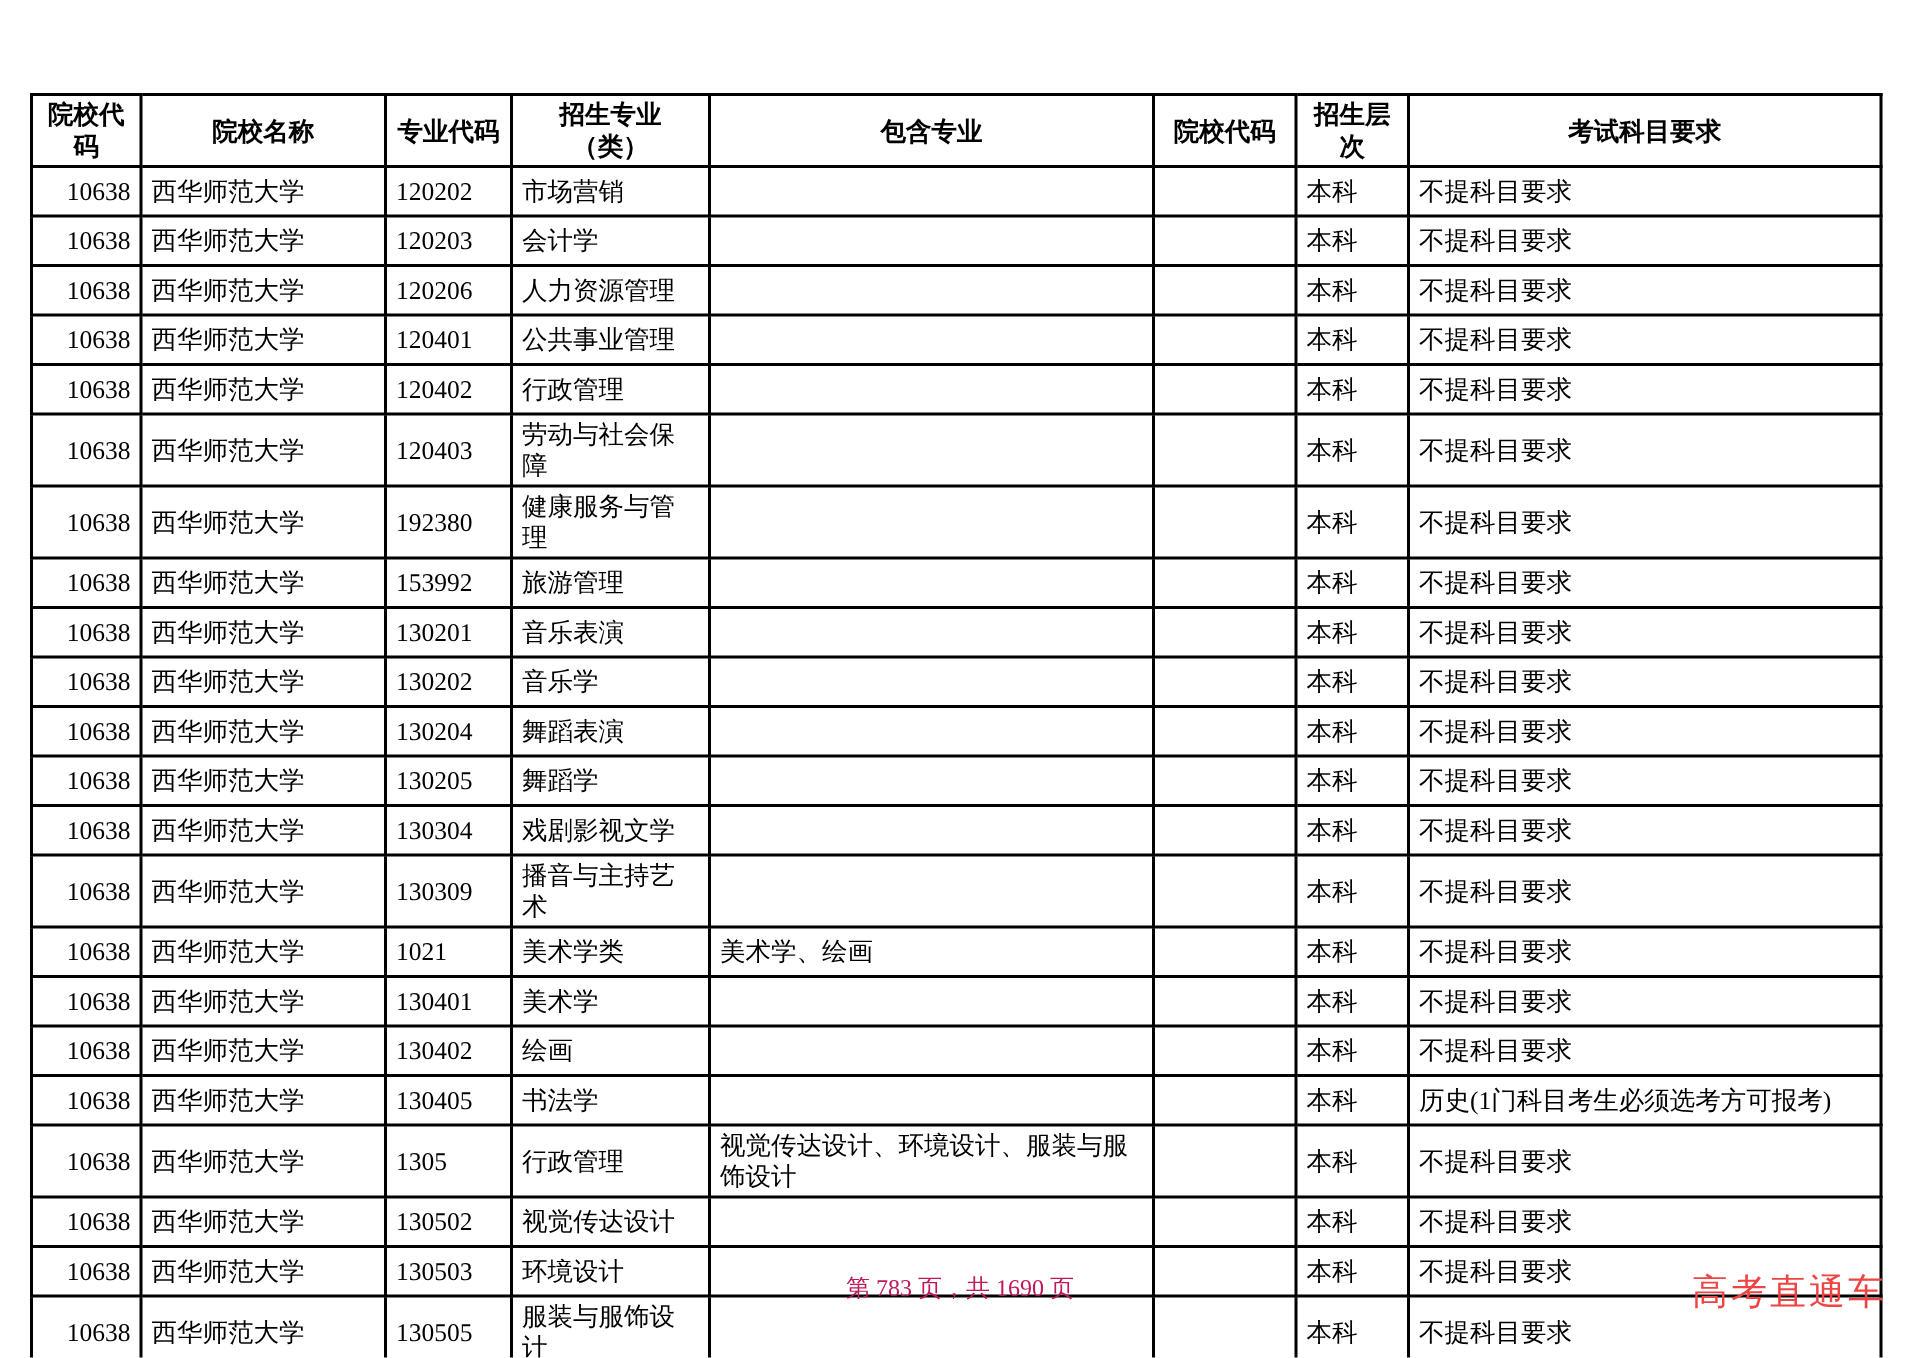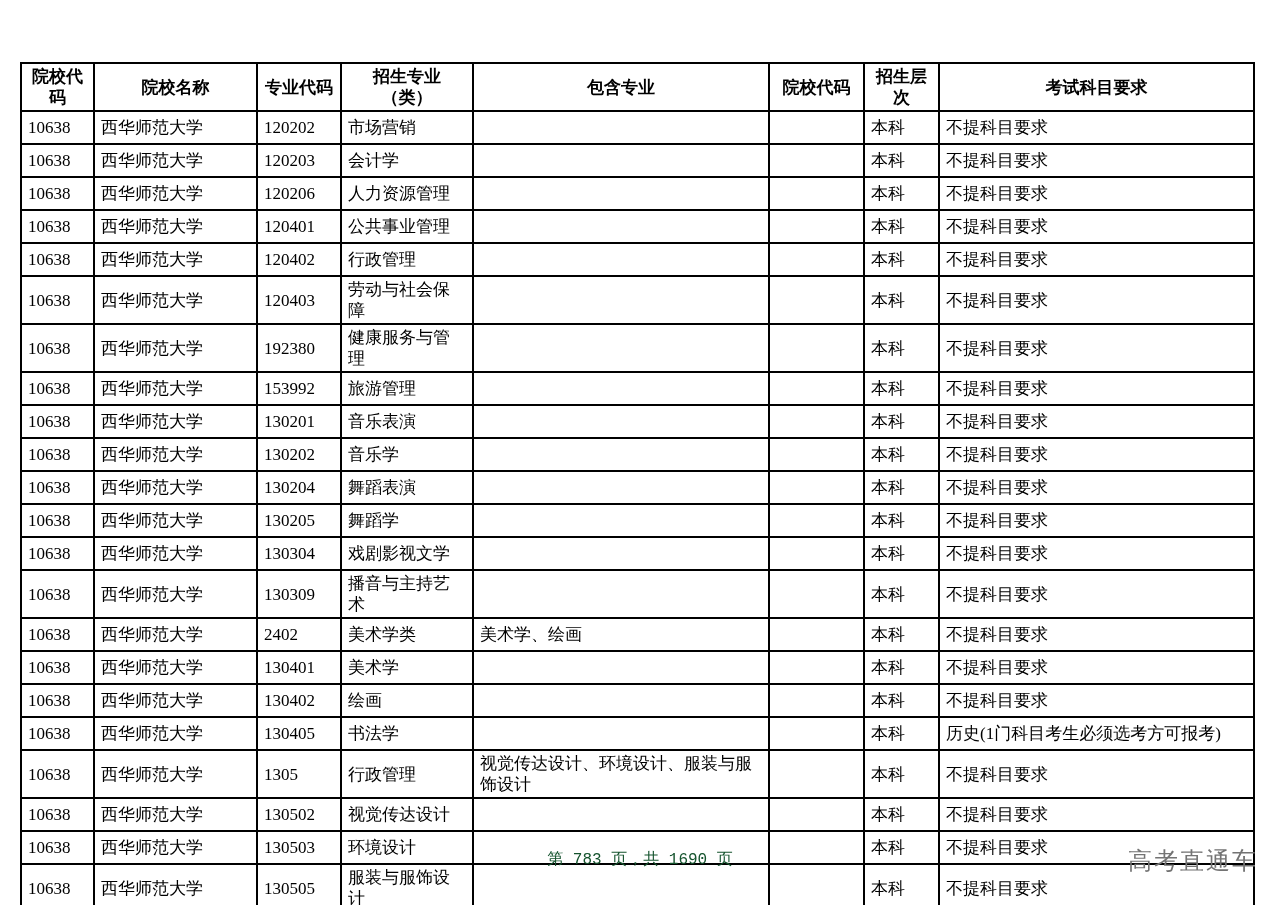--- a/index.html
+++ b/index.html
@@ -37,39 +37,38 @@
   table.admissions th {
     font-weight: bold;
     text-align: center;
     height: 31px;
   }
   table.admissions td {
     height: 33px;
     text-align: left;
   }
   table.admissions td.center {
-    text-align: left;
+    text-align: right;
   }
   .page-footer {
     position: absolute;
     top: 849px;
     left: 0;
     width: 100%;
     text-align: center;
     font-size: 16px;
-    color: #14532d;
-    font-family: Liberation Mono, monospace;
+    color: #be185d;
   }
   .watermark {
     position: absolute;
     top: 845px;
     right: 22px;
     font-size: 24px;
     letter-spacing: 2px;
-    color: #737373;
+    color: #ef4444;
   }
 </style>
 </head>
 <body>
 
 <table class="admissions">
   <colgroup>
       <col style="width: 73px;">
       <col style="width: 163px;">
       <col style="width: 84px;">
@@ -228,21 +227,21 @@
         <td>130309</td>
         <td>播音与主持艺术</td>
         <td></td>
         <td></td>
         <td>本科</td>
         <td>不提科目要求</td>
       </tr>
       <tr>
         <td class="center">10638</td>
         <td>西华师范大学</td>
-        <td>2402</td>
+        <td>1021</td>
         <td>美术学类</td>
         <td>美术学、绘画</td>
         <td></td>
         <td>本科</td>
         <td>不提科目要求</td>
       </tr>
       <tr>
         <td class="center">10638</td>
         <td>西华师范大学</td>
         <td>130401</td>

